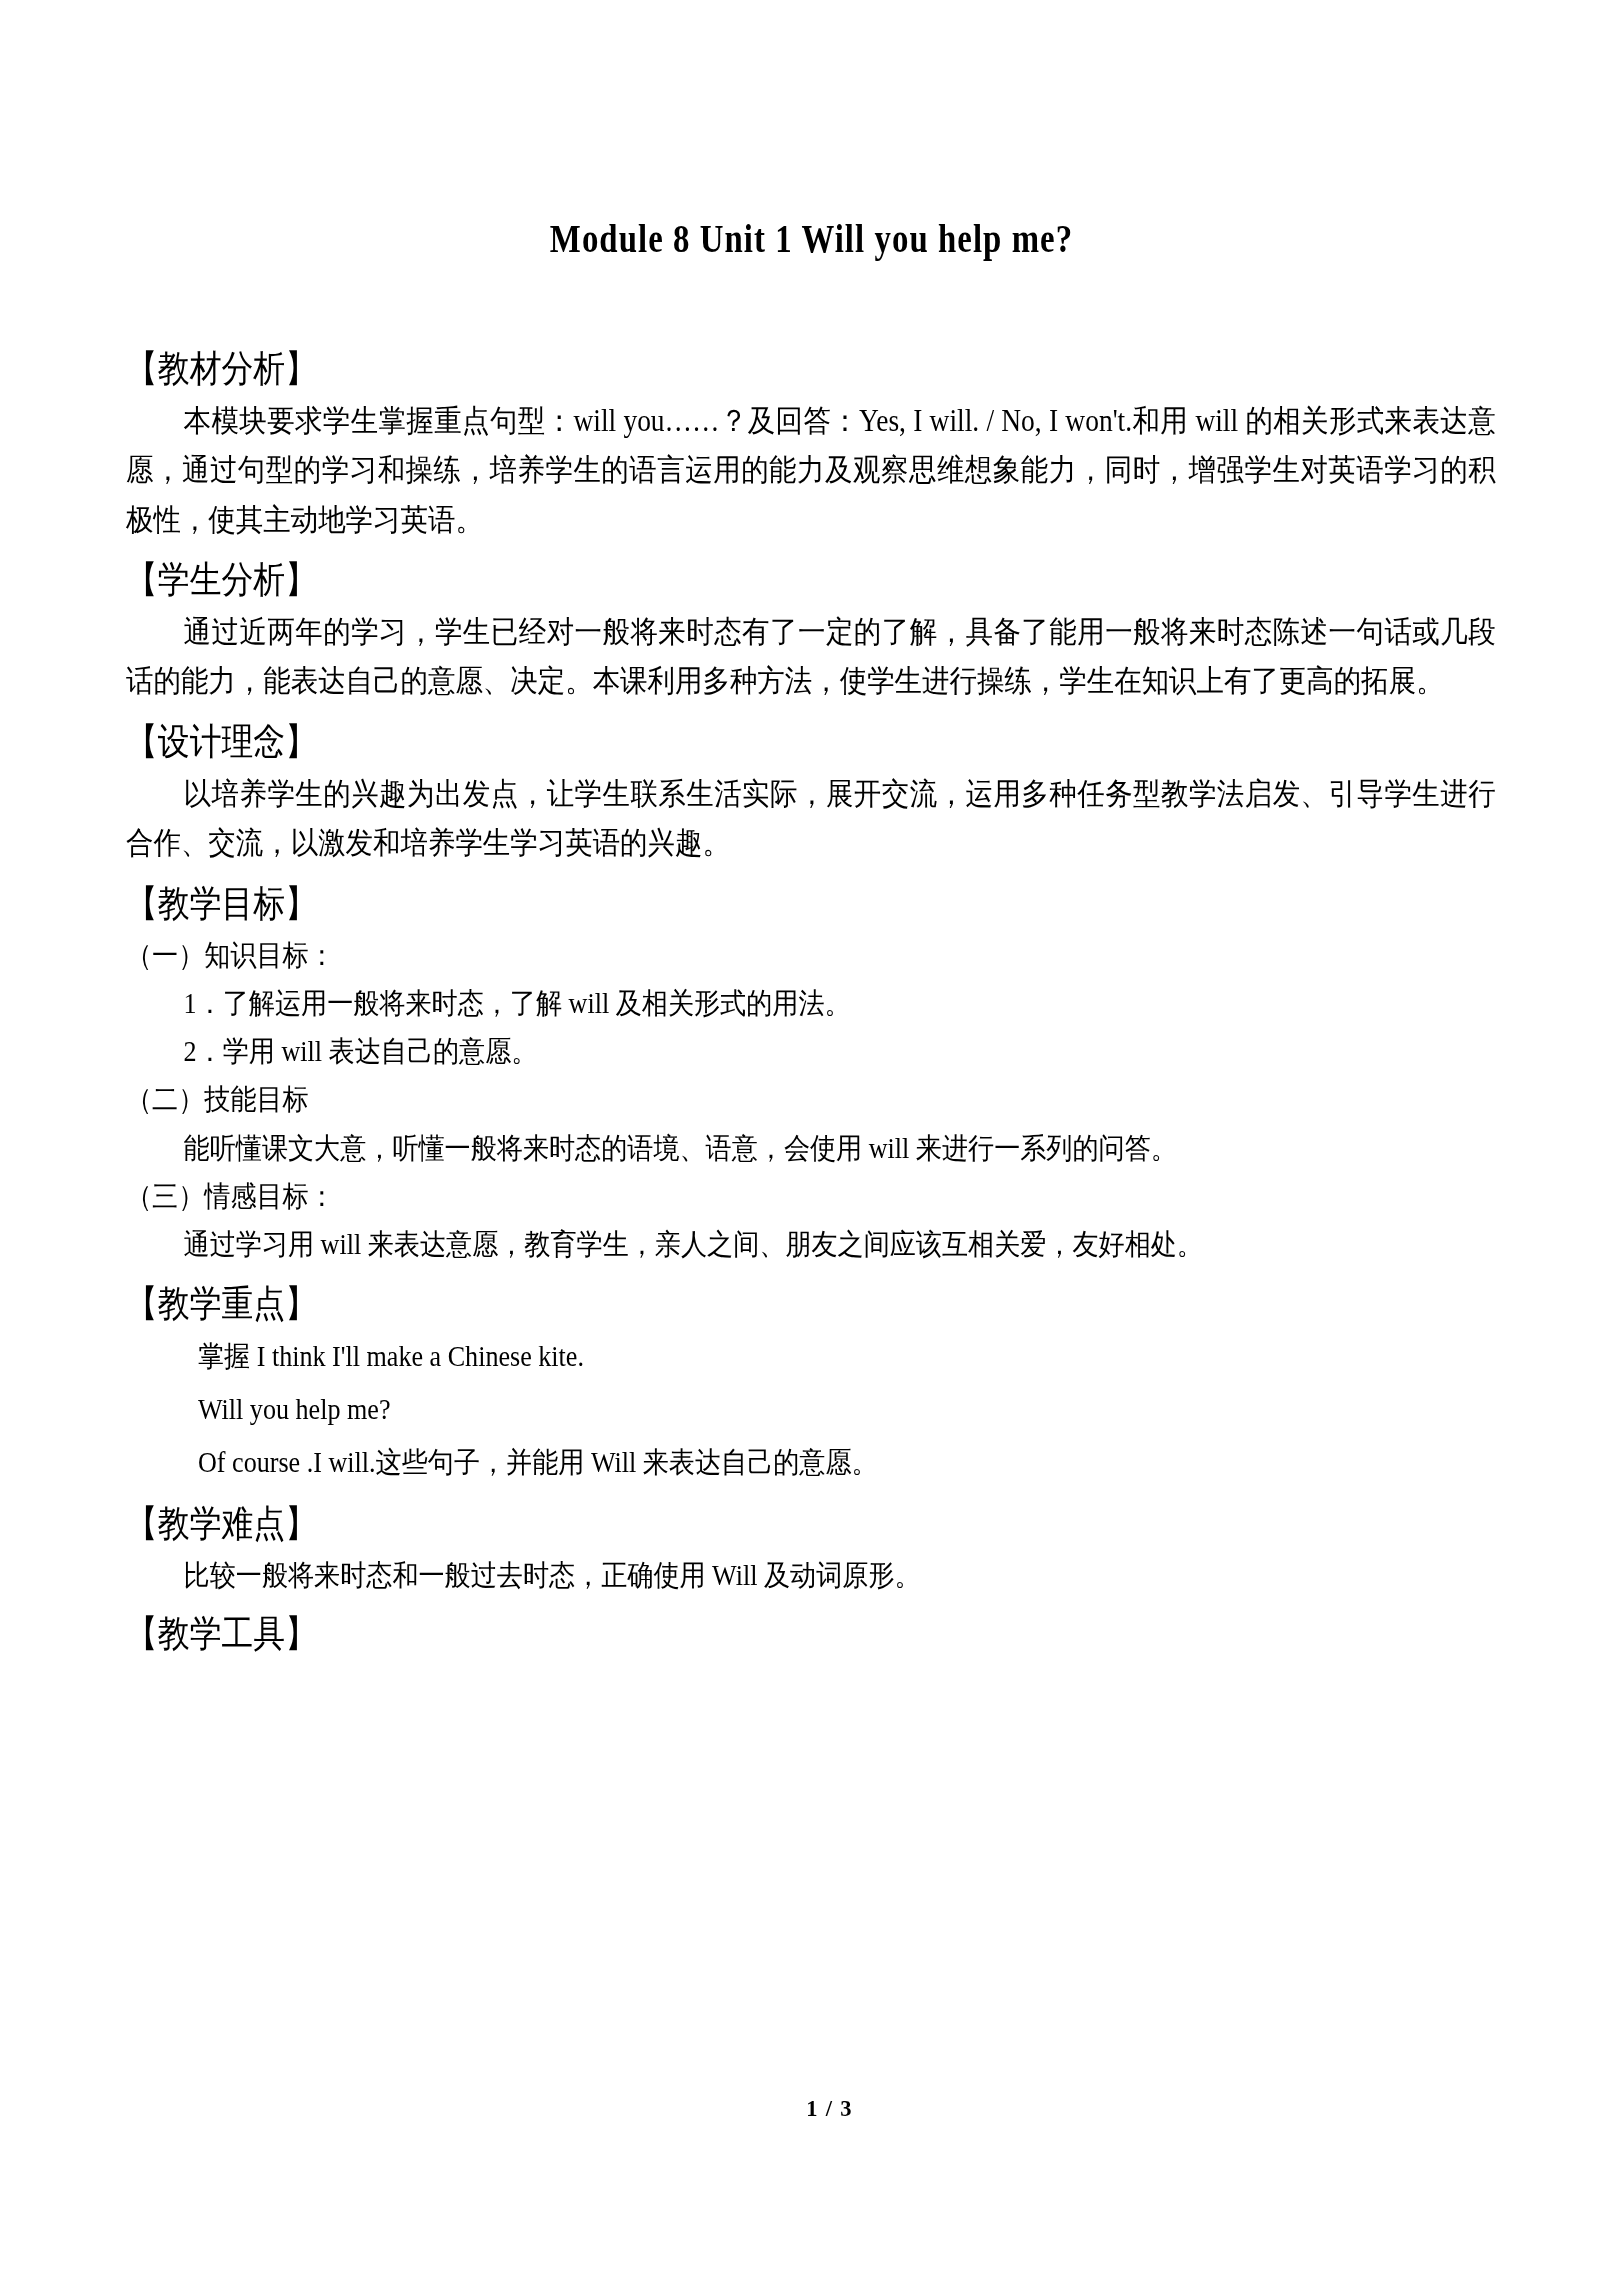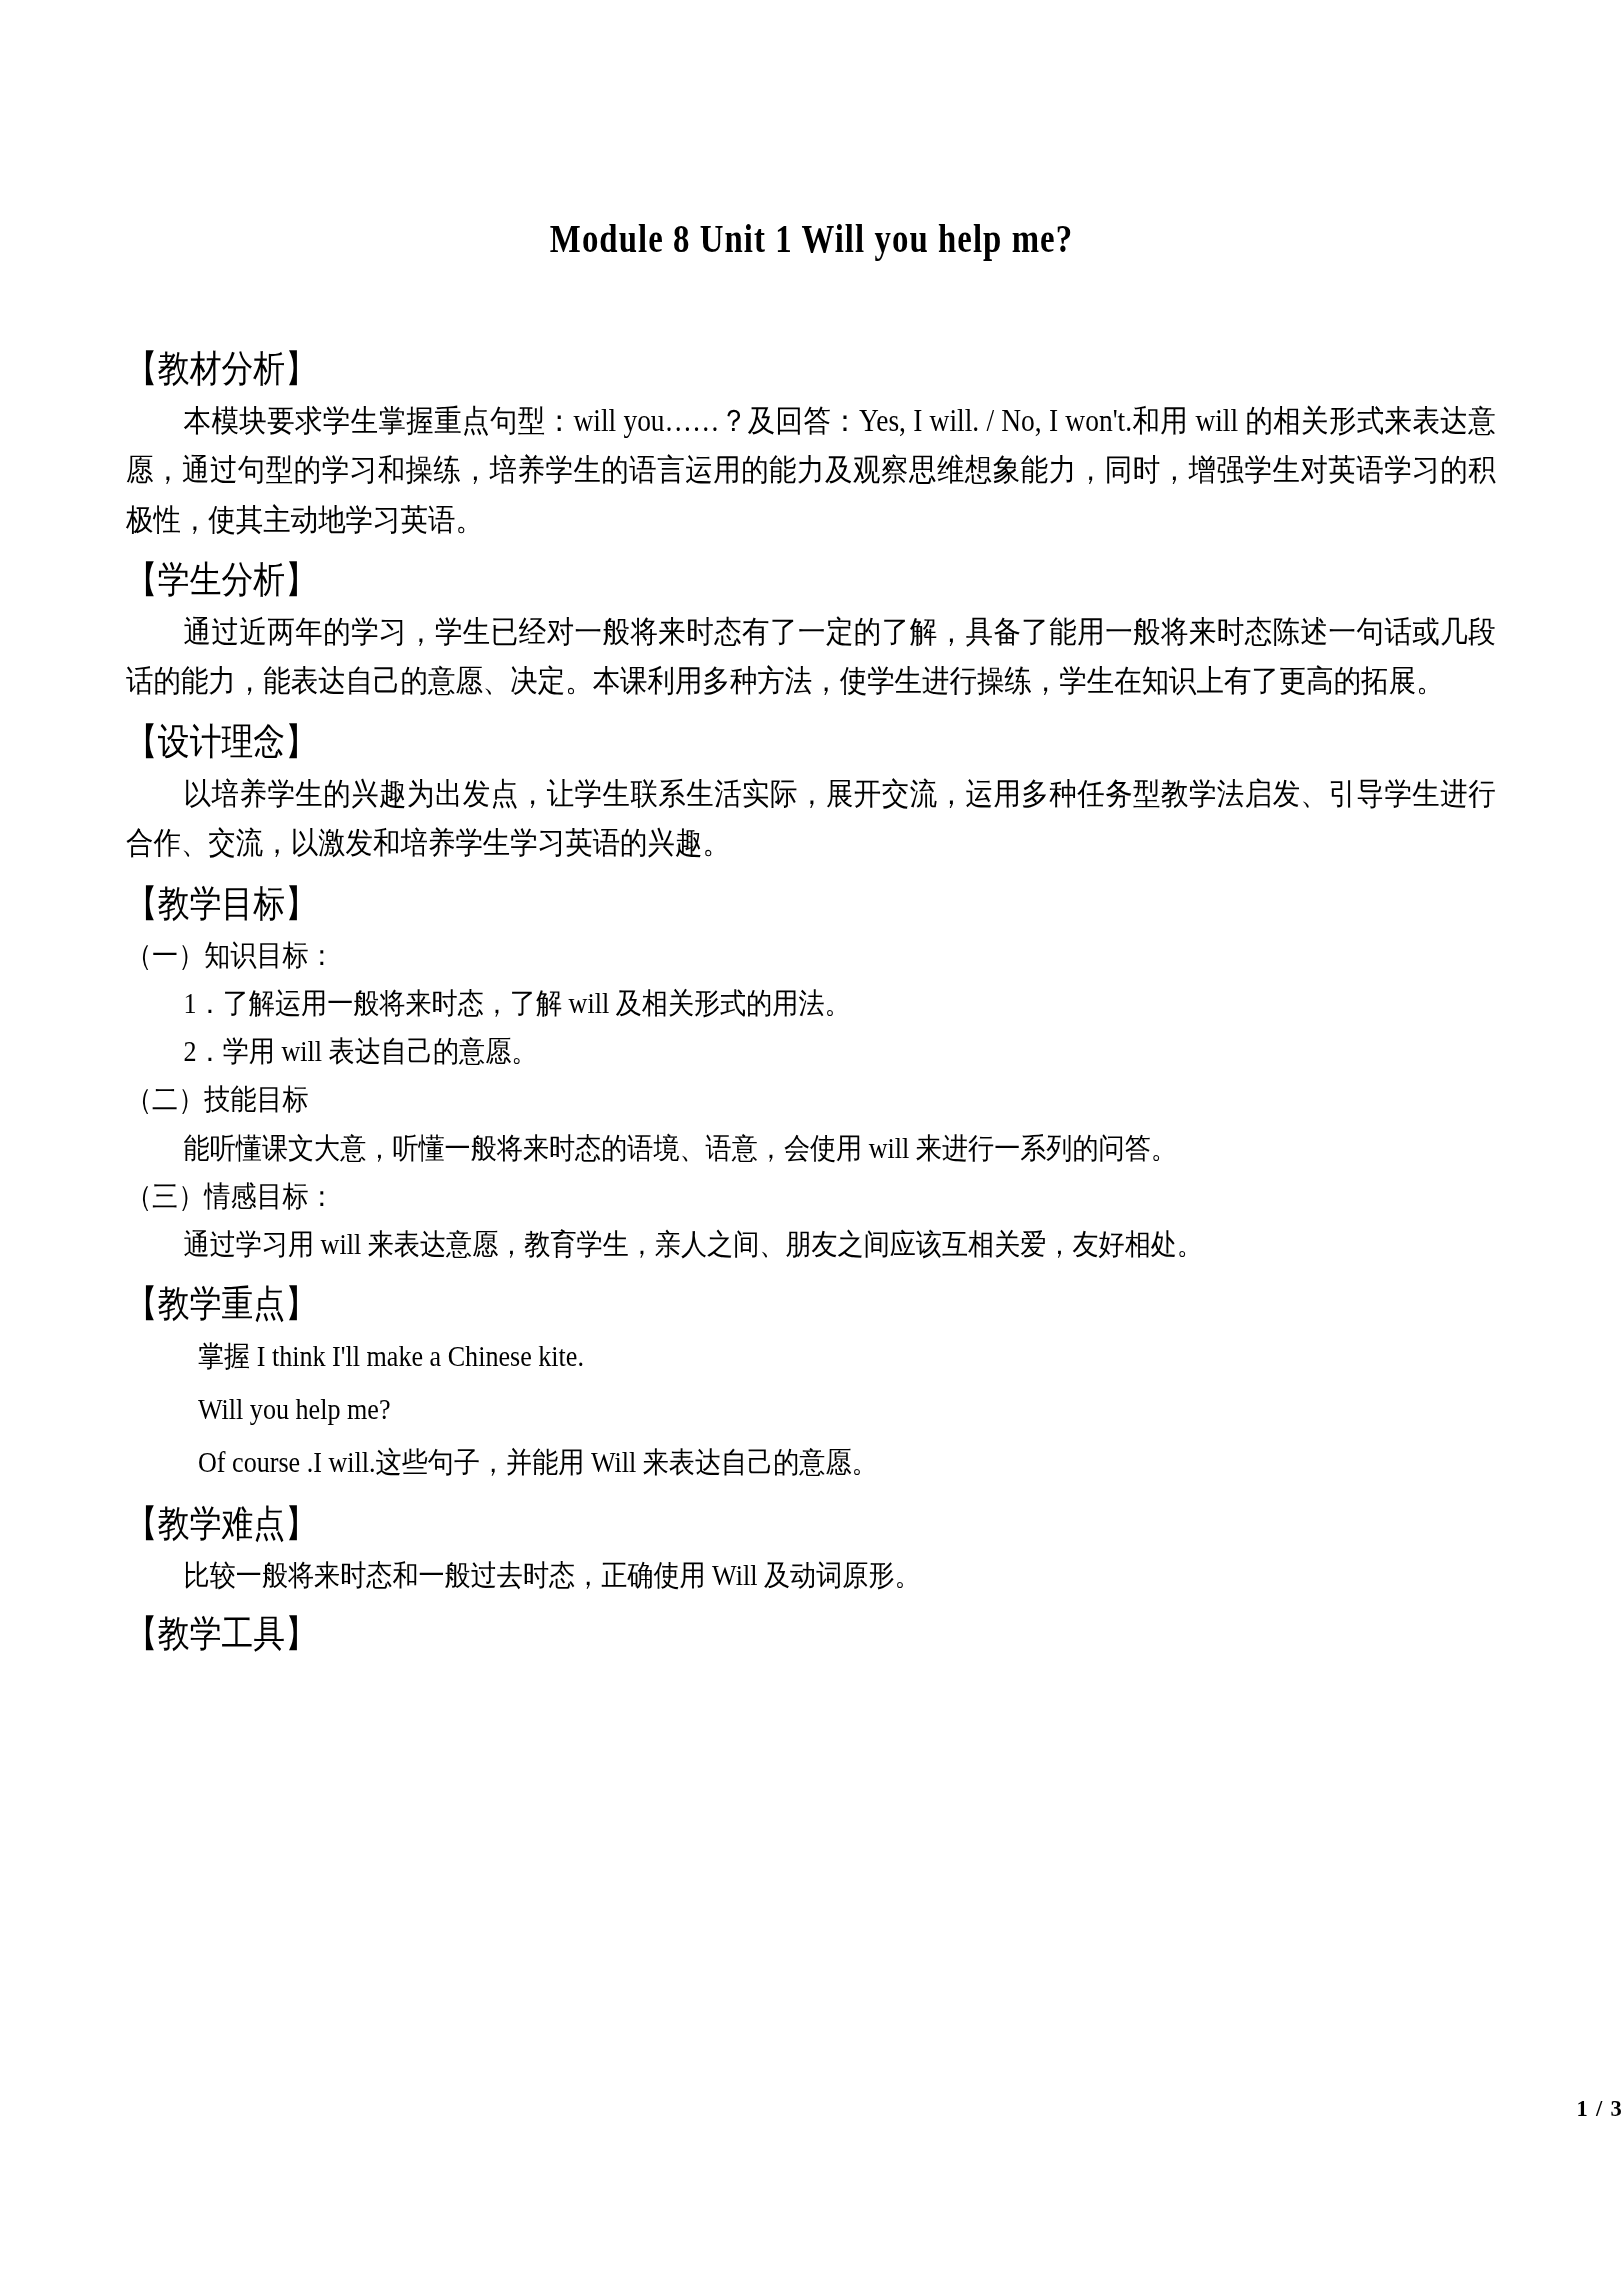--- a/index.html
+++ b/index.html
@@ -91,21 +91,21 @@
     padding-left: 80px;
     transform: scaleX(0.9);
     transform-origin: left;
     white-space: nowrap;
   }
   .footer {
     position: absolute;
     left: 0;
     right: 0;
     top: 2080px;
-    text-align: right;
+    text-align: center;
     font-family: "Liberation Serif", "DejaVu Serif", serif;
     font-weight: bold;
     font-size: 22.5px;
     letter-spacing: 1.3px;
     padding-left: 36px;
   }
 </style>
 </head>
 <body>
 

